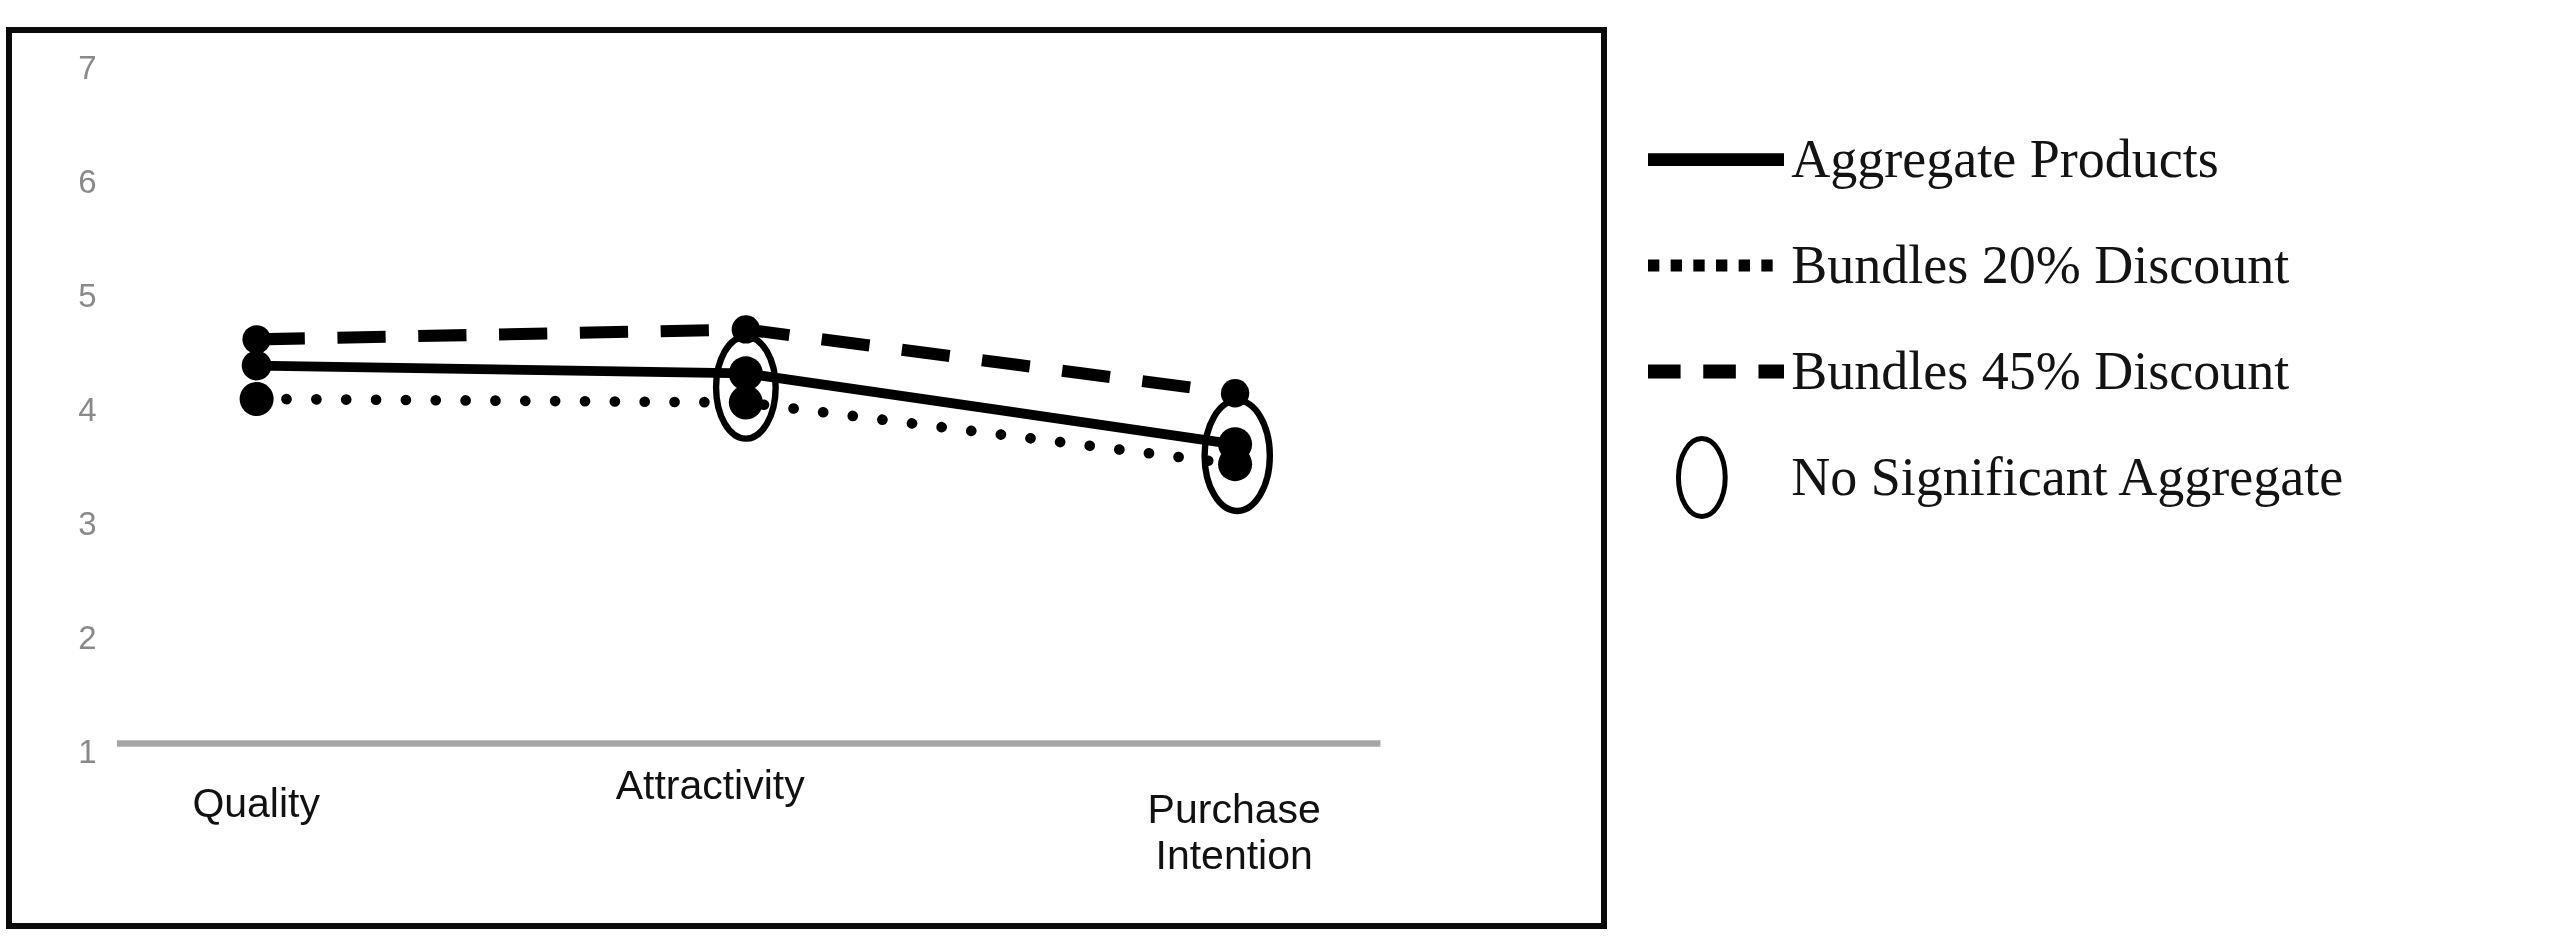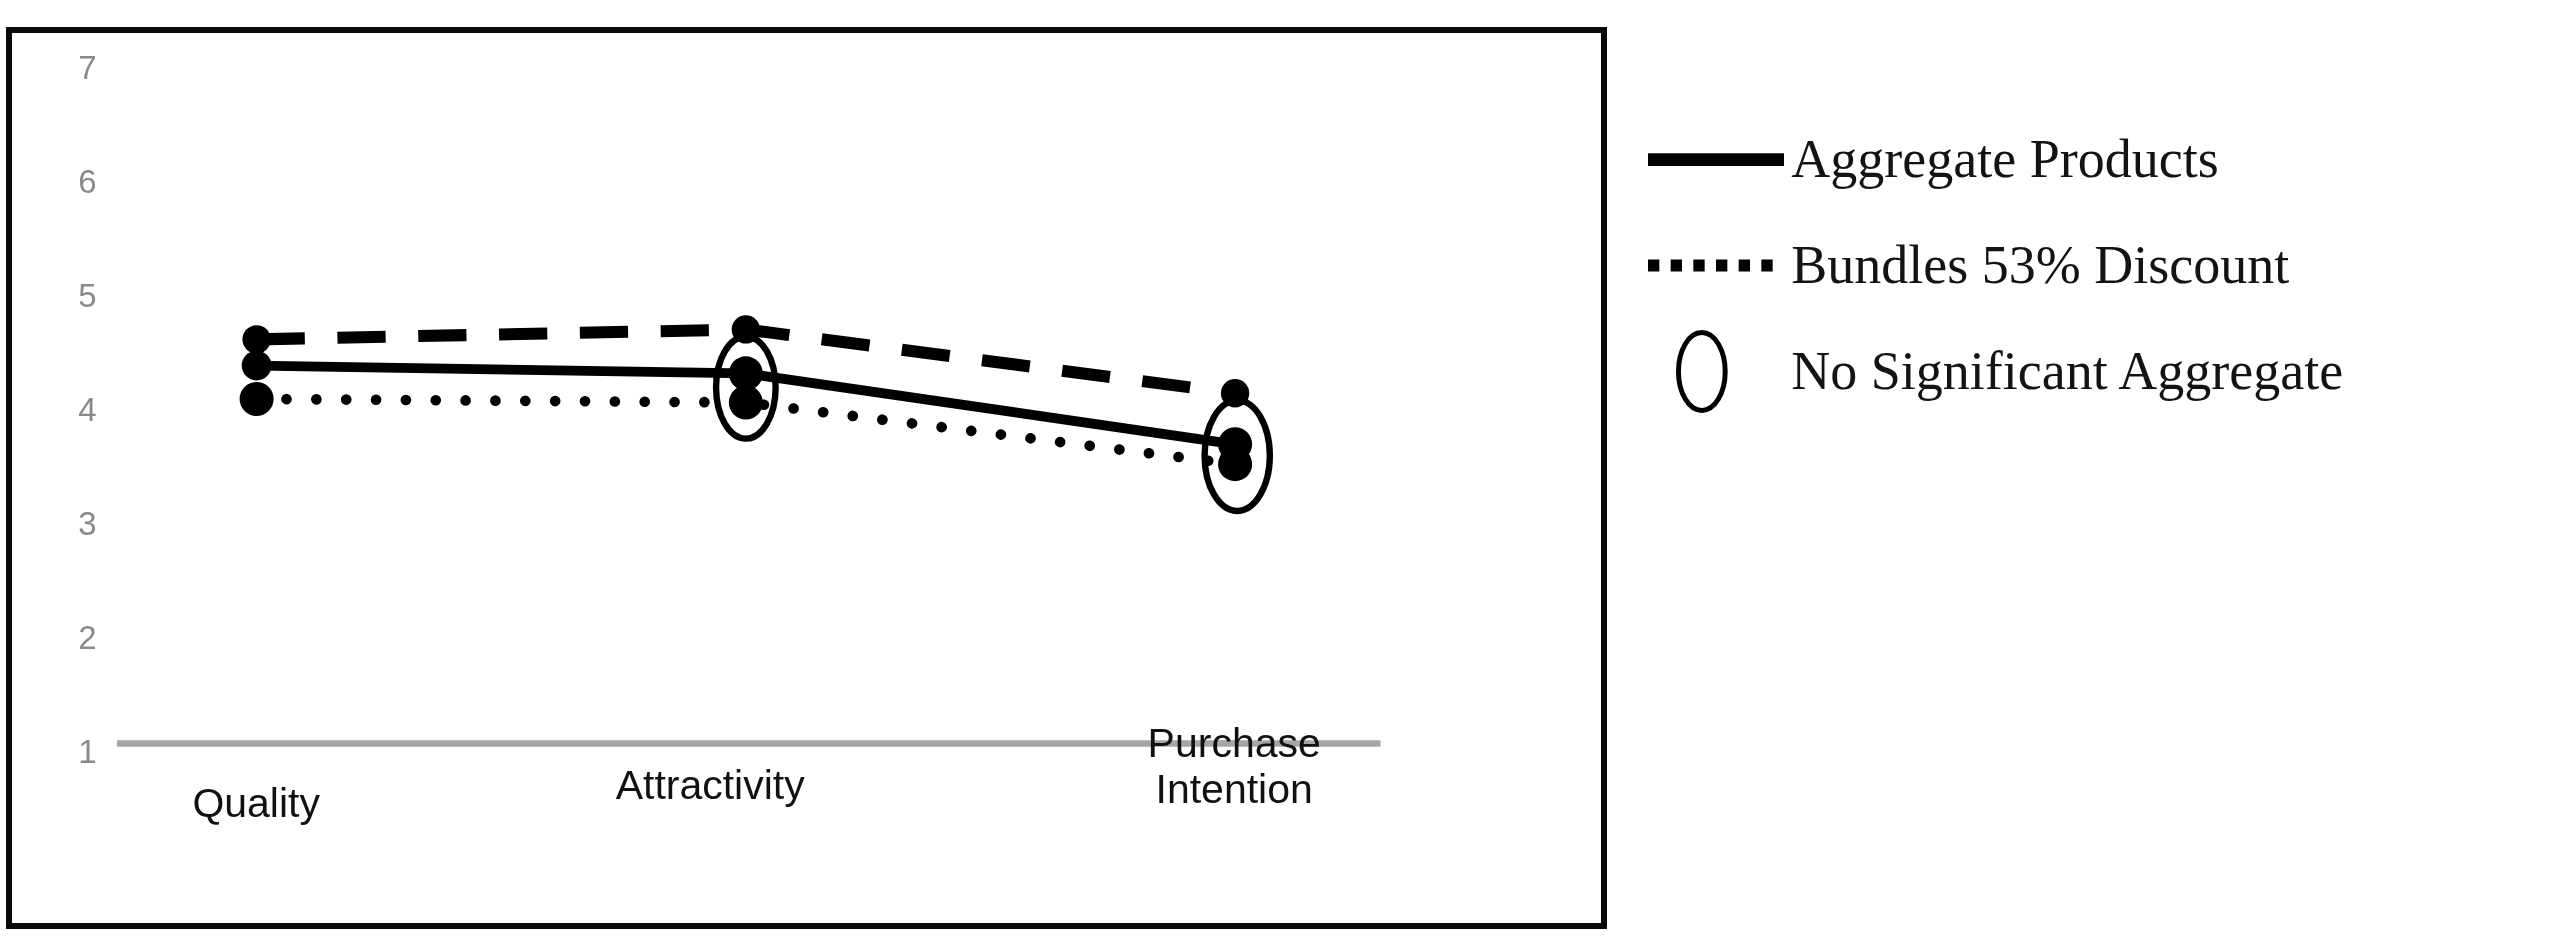--- a/index.html
+++ b/index.html
@@ -77,21 +77,21 @@
       <circle cx="345" cy="516" r="24" fill="#000"></circle>
       <circle cx="1035" cy="521" r="24" fill="#000"></circle>
       <circle cx="1725" cy="608" r="24" fill="#000"></circle>
 
       <ellipse cx="1035" cy="500" rx="42" ry="72" fill="none" stroke="#000000" stroke-width="9"></ellipse>
       <ellipse cx="1728" cy="596" rx="46" ry="78" fill="none" stroke="#000000" stroke-width="9"></ellipse>
     </svg>
 
     <div class="xtick" style="left:131px;top:748px;width:227px;">Quality</div>
     <div class="xtick" style="left:585px;top:730px;width:227px;text-align:center;">Attractivity</div>
-    <div class="xtick" style="left:1109px;top:688px;width:227px;">Purchase
+    <div class="xtick" style="left:1109px;top:754px;width:227px;">Purchase
 Intention</div>
 
   </div>
 
   <div id="legend">
 
     <div class="legend-row">
       <div class="legend-key">
         <svg viewBox="0 0 200 120">
             <line x1="4" y1="60" x2="196" y2="60" stroke="#000" stroke-width="18"></line>
@@ -99,23 +99,31 @@
       </div>
       <div class="legend-label">Aggregate Products</div>
     </div>
 
     <div class="legend-row">
       <div class="legend-key">
         <svg viewBox="0 0 200 120">
             <line x1="4" y1="60" x2="196" y2="60" stroke="#000" stroke-width="17" stroke-dasharray="16 16" stroke-linecap="butt"></line>
           </svg>
       </div>
-      <div class="legend-label">Bundles 53% Discount</div>
+      <div class="legend-label">Bundles 20% Discount</div>
     </div>
 
+    <div class="legend-row">
+      <div class="legend-key">
+        <svg viewBox="0 0 200 120">
+            <line x1="4" y1="60" x2="196" y2="60" stroke="#000" stroke-width="20" stroke-dasharray="46 32" stroke-linecap="butt"></line>
+          </svg>
+      </div>
+      <div class="legend-label">Bundles 45% Discount</div>
+    </div>
 
     <div class="legend-row">
       <div class="legend-key">
         <svg viewBox="0 0 200 120">
             <ellipse cx="80" cy="60" rx="33" ry="55" fill="none" stroke="#000" stroke-width="7"></ellipse>
           </svg>
       </div>
       <div class="legend-label">No Significant Aggregate</div>
     </div>
 

